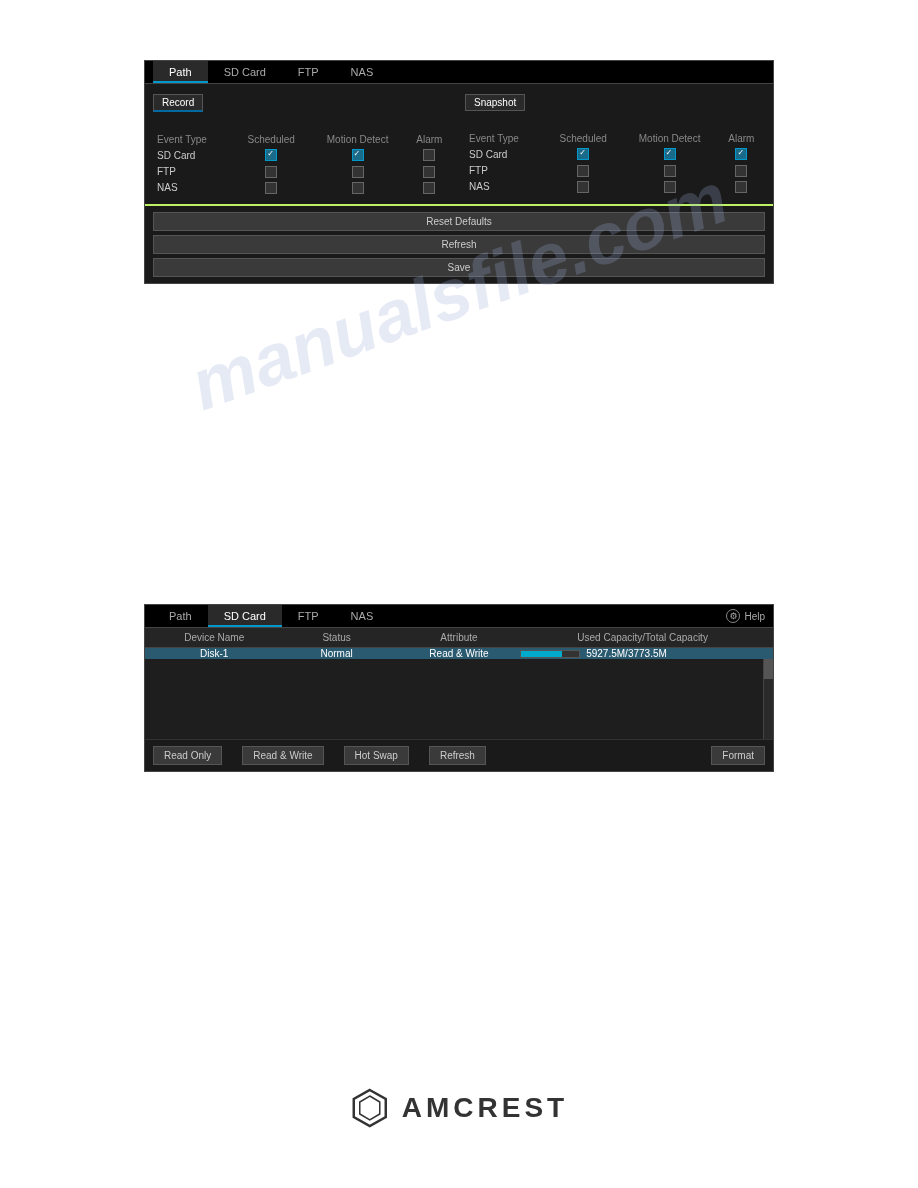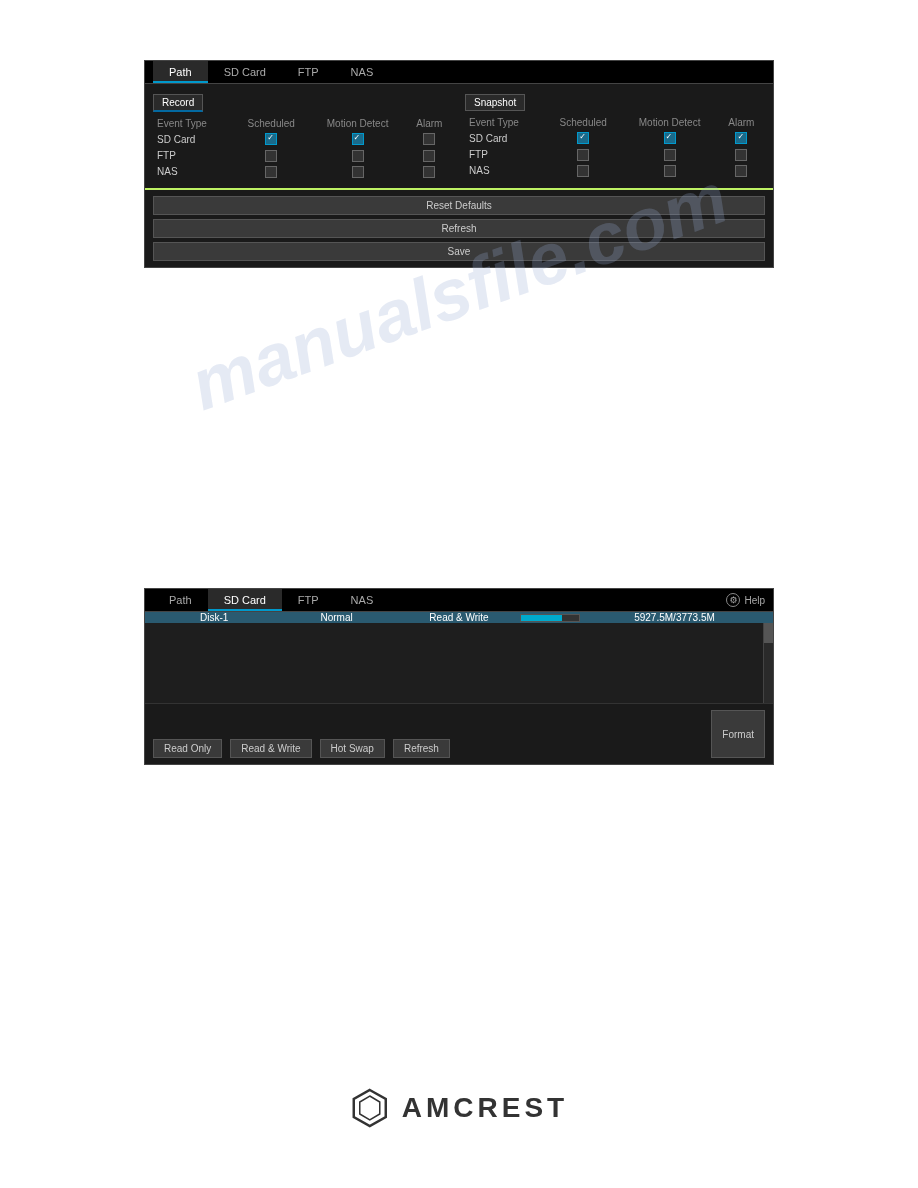--- a/index.html
+++ b/index.html
@@ -97,20 +97,21 @@
 
     .section-header.active {
       border-bottom: 2px solid #0369a1;
       padding-left: 8px;
     }
 
     table.data-table {
       width: 100%;
       border-collapse: collapse;
       font-size: 10px;
+      margin-top: 16px;
     }
 
     table.data-table th {
       color: #888;
       font-weight: normal;
       text-align: center;
       padding: 2px 4px;
       font-size: 10px;
     }
 
@@ -254,21 +255,20 @@
 
     .capacity-fill {
       height: 100%;
       background: #00aacc;
     }
 
     .capacity-text {
       font-size: 9px;
       color: #ccc;
       white-space: nowrap;
-      margin-left: 48px;
     }
 
     .sd-body {
       height: 80px;
       background: #1e1e1e;
       position: relative;
     }
 
     .scrollbar {
       position: absolute;
@@ -289,22 +289,21 @@
     .sd-bottom-buttons {
       display: flex;
       gap: 4px;
       padding: 6px 8px;
       border-top: 1px solid #333;
       justify-content: space-between;
     }
 
     .sd-bottom-left {
       display: flex;
-      gap: 8px;
-      margin-top: 29px;
+      gap: 20px;
     }
 
     
     .amcrest-logo {
       position: absolute;
       bottom: 60px;
       left: 50%;
       transform: translateX(-50%);
       display: flex;
       align-items: center;
@@ -443,20 +442,26 @@
       <div class="tab">
         <span>NAS</span>
       </div>
     </div>
     <div class="help-btn">
       <div class="help-icon">⚙</div>
       <span>Help</span>
     </div>
   </div>
 
+  <div class="sd-table-header">
+    <span>Device Name</span>
+    <span>Status</span>
+    <span>Attribute</span>
+    <span>Used Capacity/Total Capacity</span>
+  </div>
 
   <div class="sd-table-row">
     <span>Disk-1</span>
     <span>Normal</span>
     <span>Read &amp; Write</span>
     <div class="capacity-bar-wrapper">
       <div class="capacity-bar">
         <div class="capacity-fill" style="width: 70%"></div>
       </div>
       <span class="capacity-text">5927.5M/3773.5M</span>

